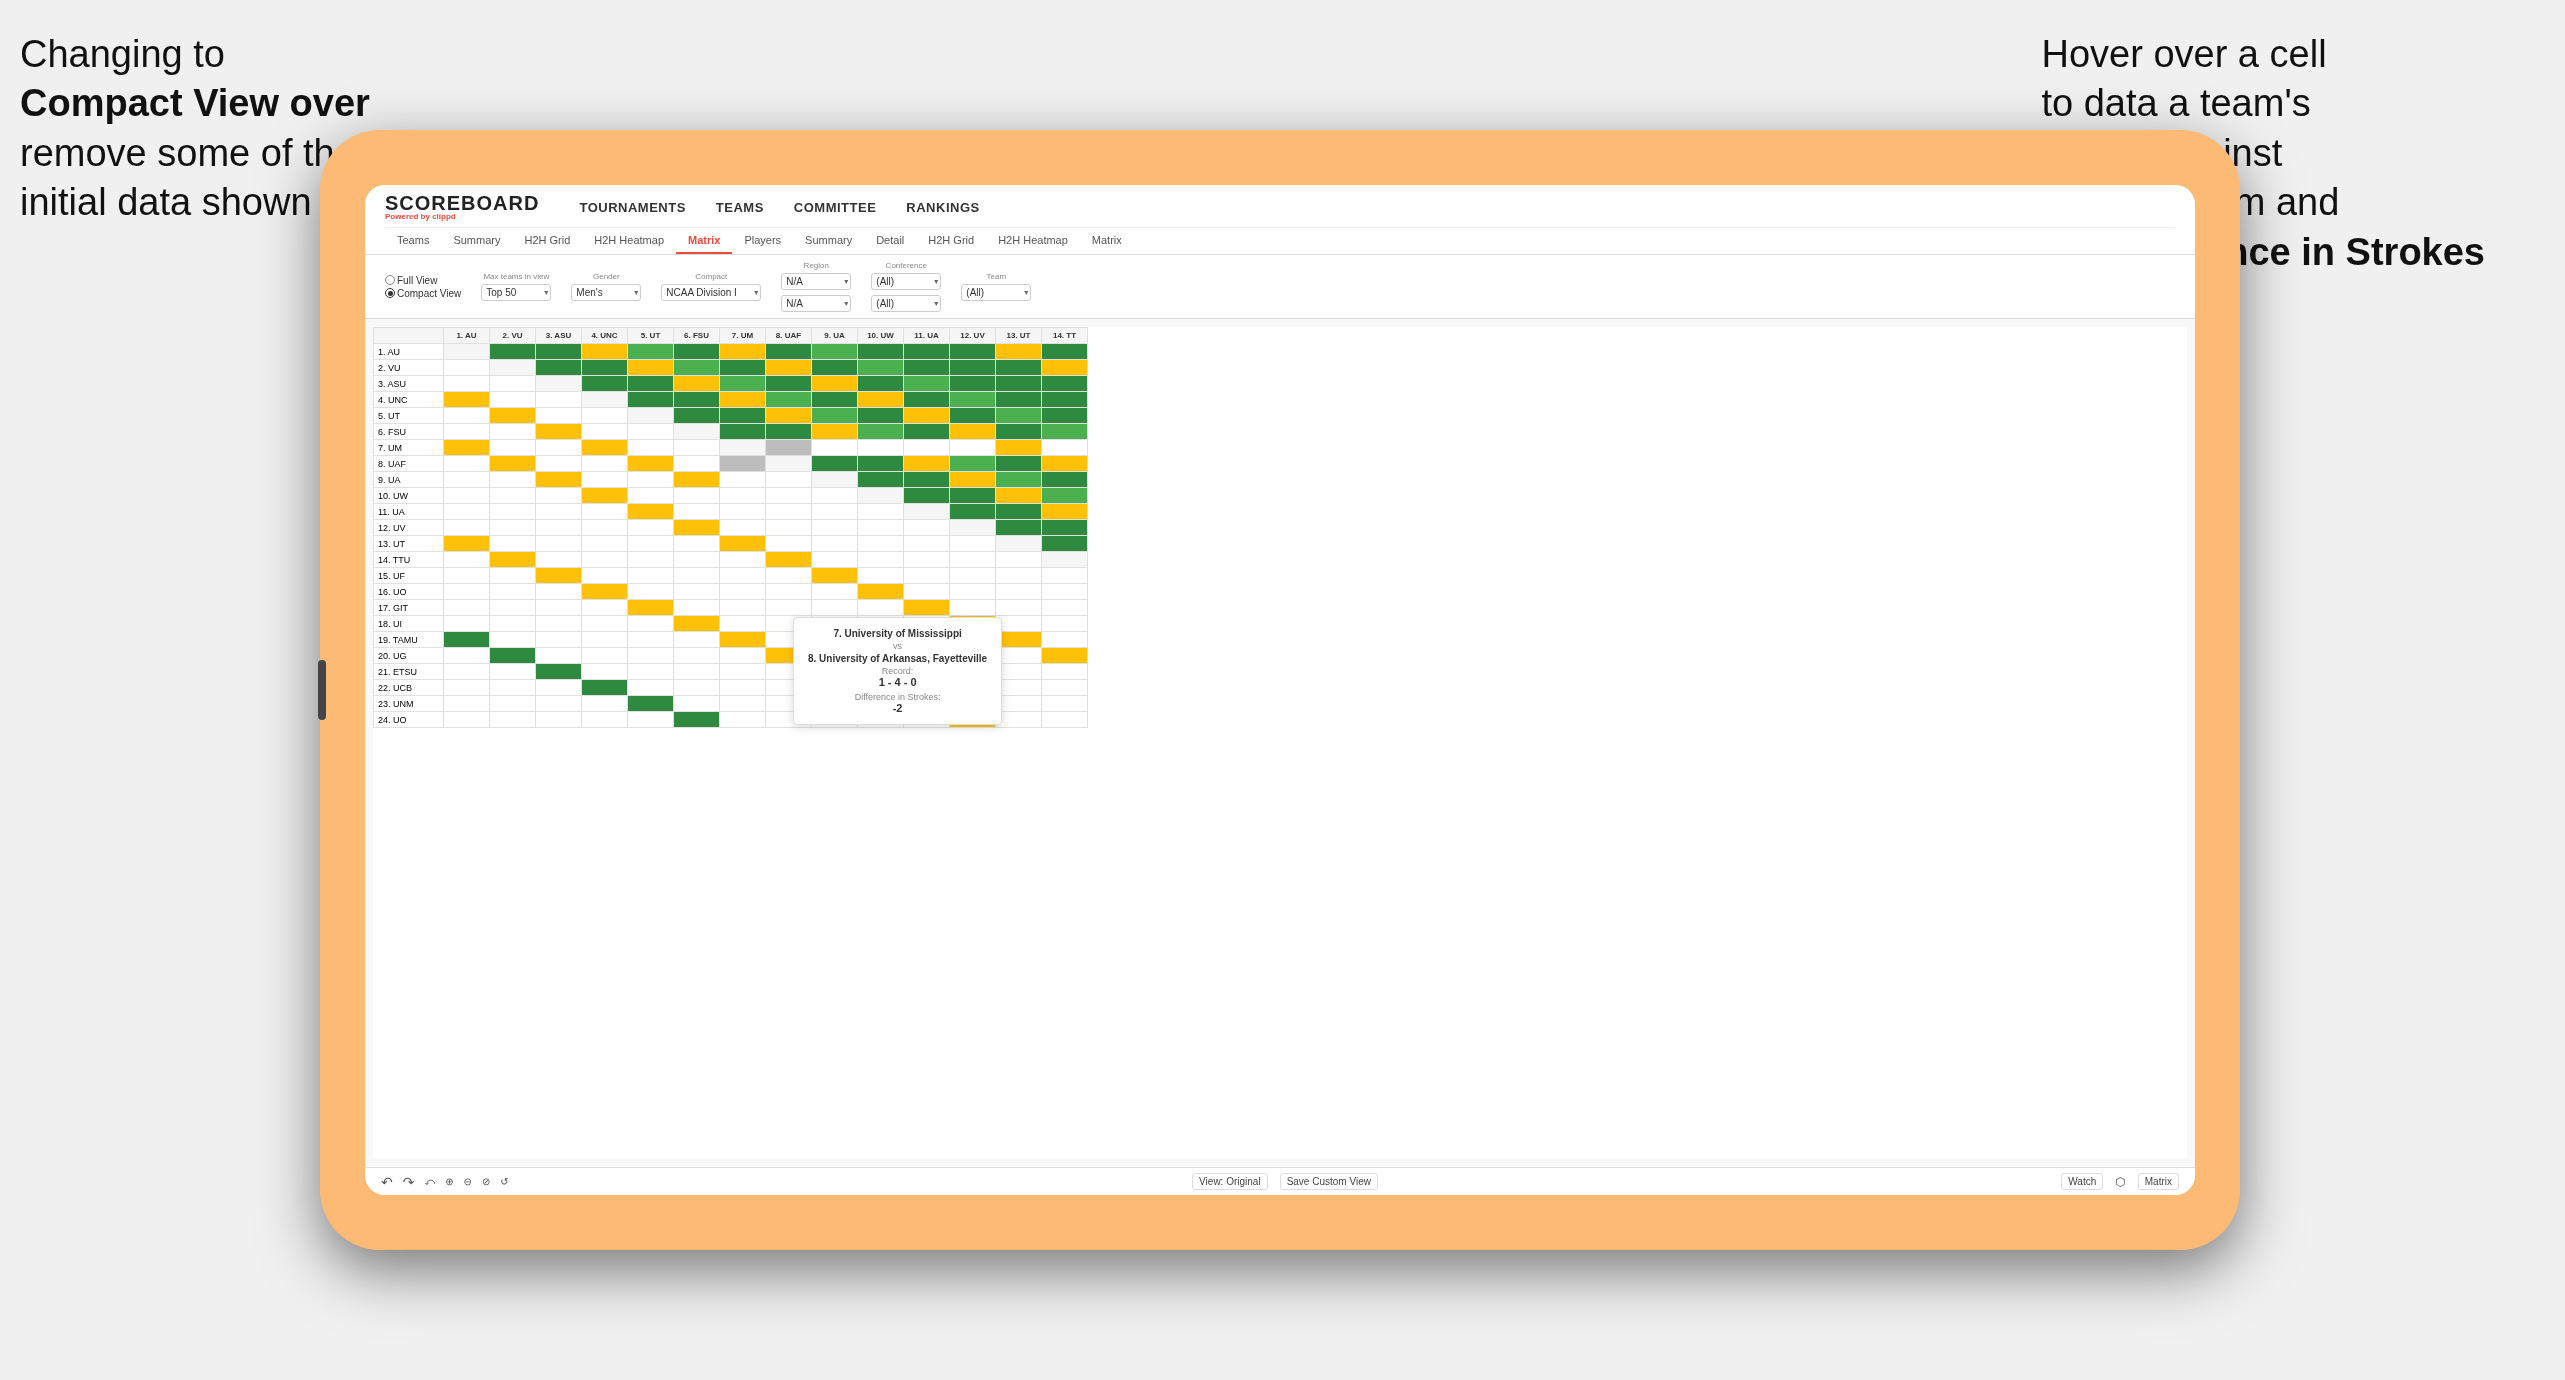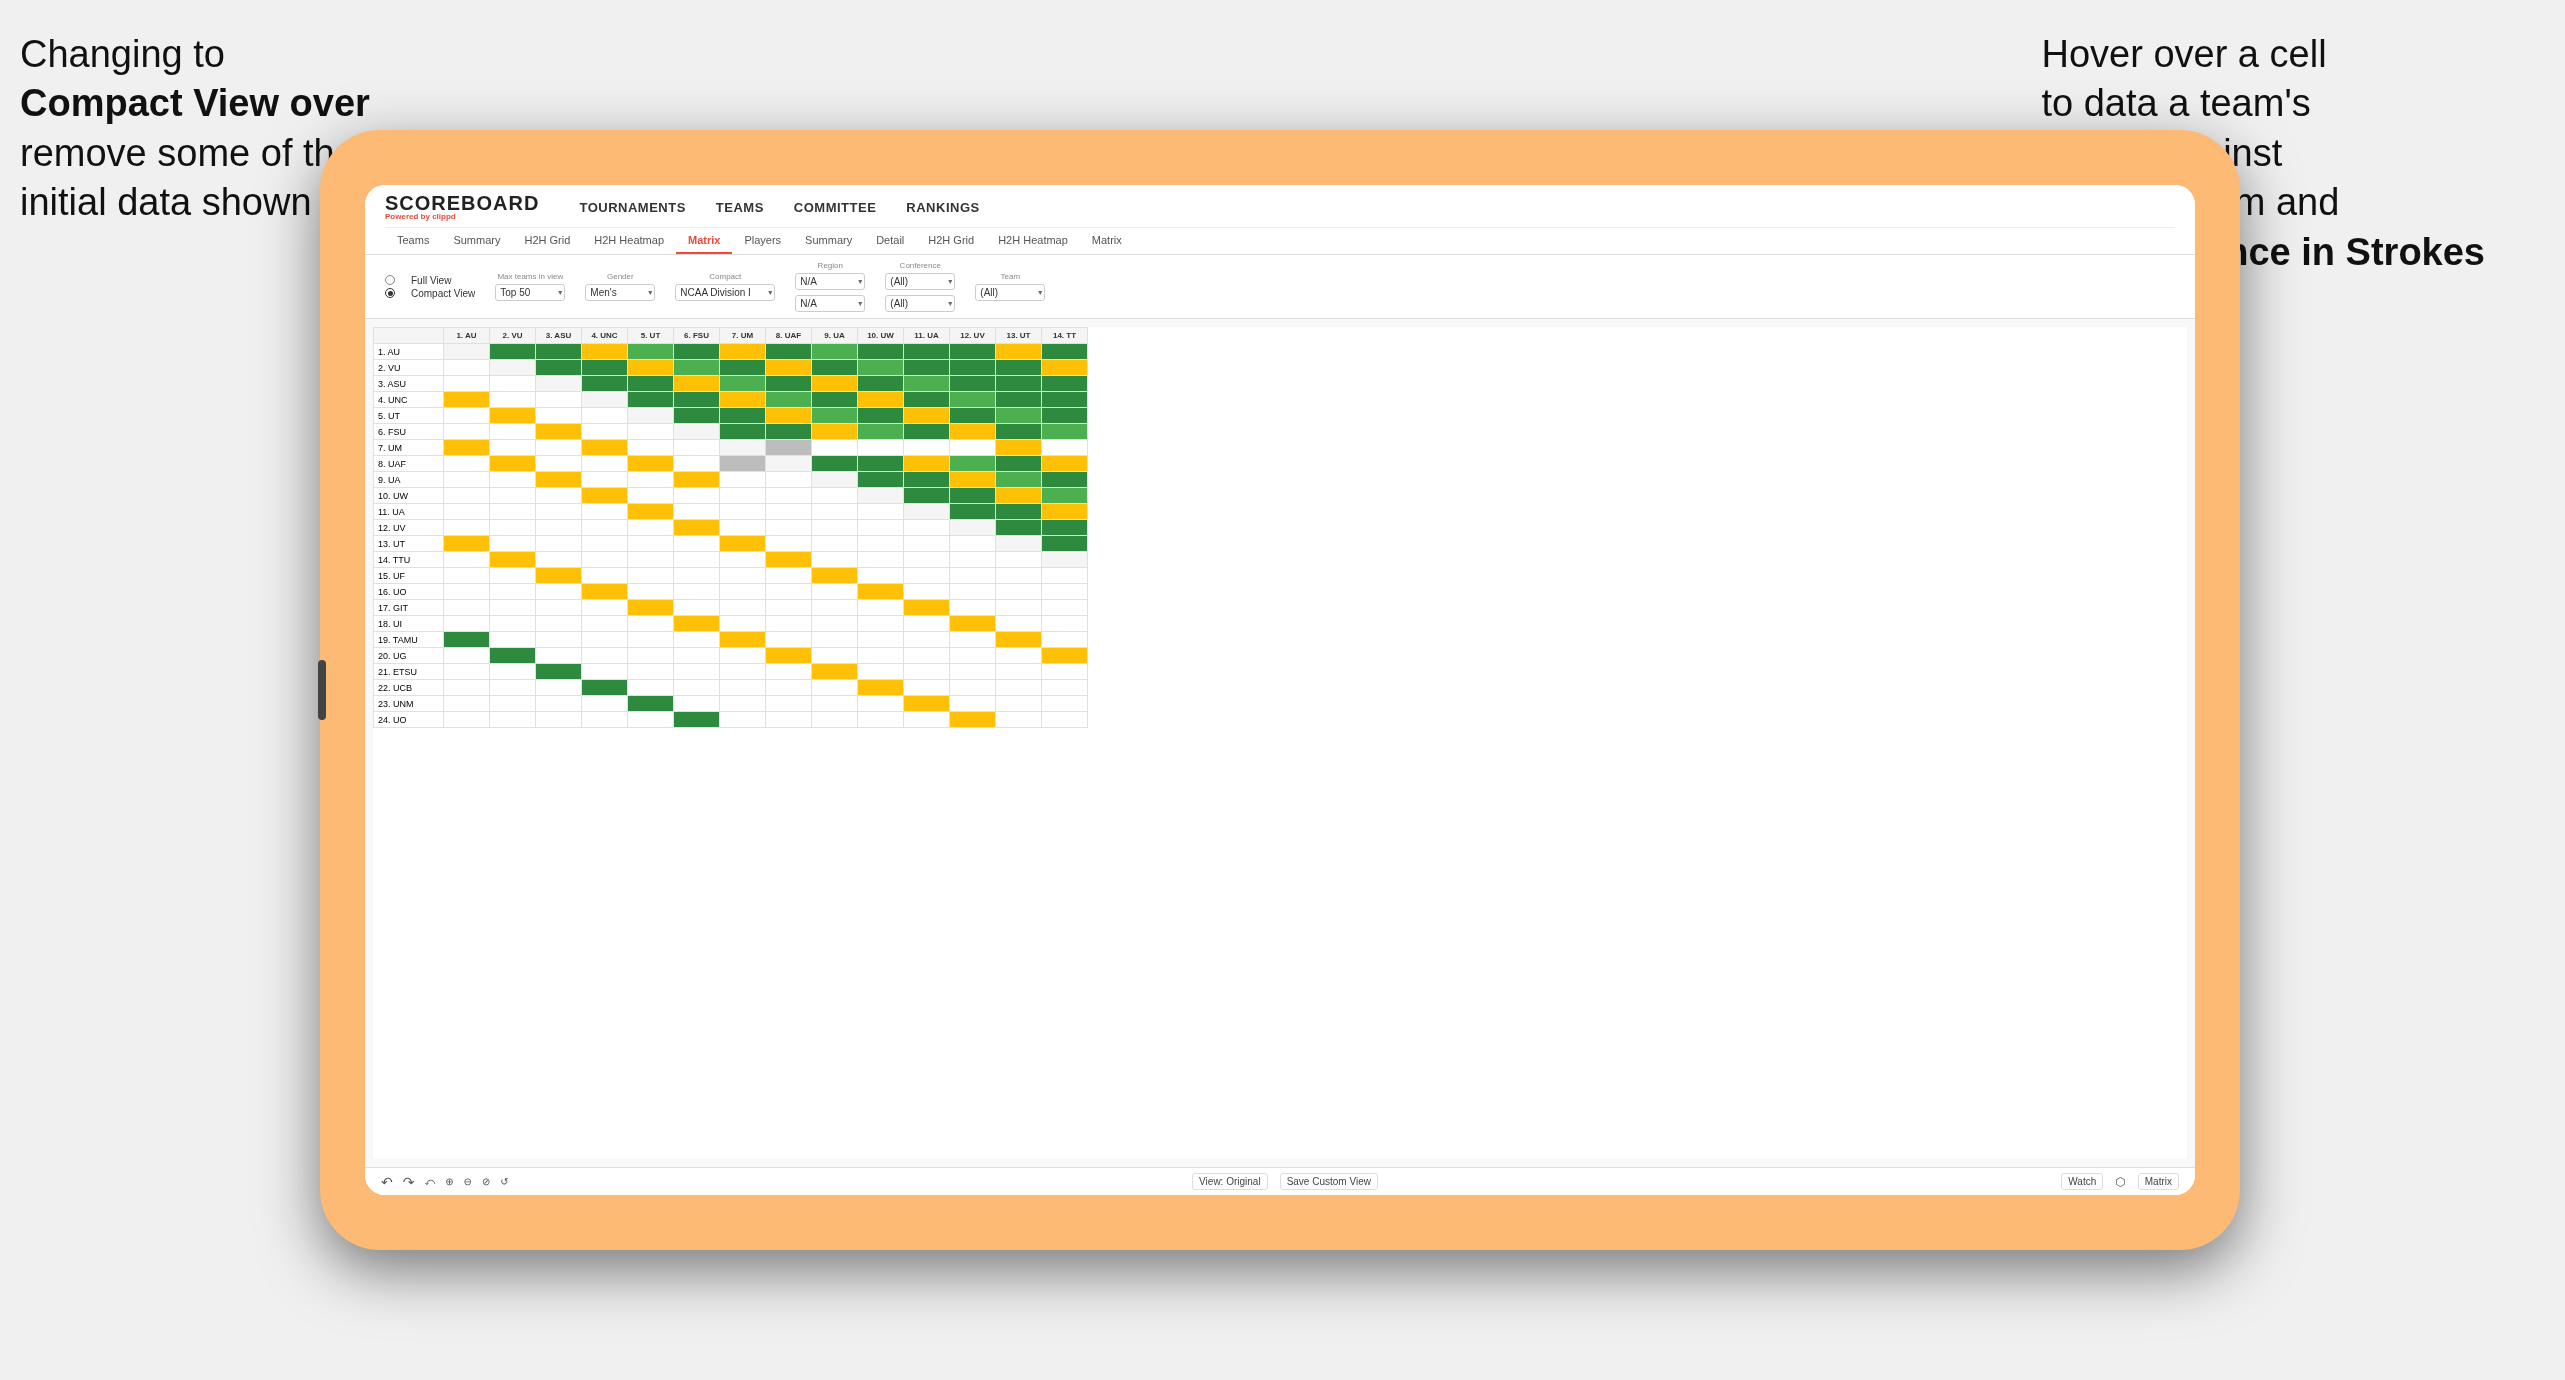--- a/index.html
+++ b/index.html
@@ -169,21 +169,21 @@
     }
 
     .view-options {
       display: flex;
       flex-direction: column;
       gap: 2px;
     }
     .view-option {
       display: flex;
       align-items: center;
-      gap: 16px;
+      gap: 2px;
       font-size: 10px;
       color: #333;
     }
     .radio-dot {
       width: 10px;
       height: 10px;
       border-radius: 50%;
       border: 1.5px solid #888;
       display: flex;
       align-items: center;
@@ -937,20 +937,29 @@
                 <td style="background: rgb(255, 255, 255);"></td>
                 <td style="background: rgb(255, 255, 255);"></td>
                 <td style="background: rgb(255, 255, 255);"></td>
                 <td style="background: rgb(255, 193, 7);"></td>
                 <td style="background: rgb(255, 255, 255);"></td>
                 <td style="background: rgb(255, 255, 255);"></td>
               </tr>
             </tbody>
         </table>
 
+        <div class="tooltip-popup" style="position:absolute; left:420px; top:290px;">
+          <div class="tt-title">7. University of Mississippi</div>
+          <div class="tt-vs">vs</div>
+          <div class="tt-title">8. University of Arkansas, Fayetteville</div>
+          <div class="tt-record-label">Record:</div>
+          <div class="tt-record">1 - 4 - 0</div>
+          <div class="tt-diff-label">Difference in Strokes:</div>
+          <div class="tt-diff">-2</div>
+        </div>
       </div>
     </div>
 
     <div class="bottom-toolbar">
       <div class="bottom-left">
         <span style="cursor:pointer;font-size:14px;">↶</span>
         <span style="cursor:pointer;font-size:14px;">↷</span>
         <span style="cursor:pointer;">⤺</span>
         <span style="cursor:pointer;">⊕</span>
         <span style="cursor:pointer;">⊖</span>

